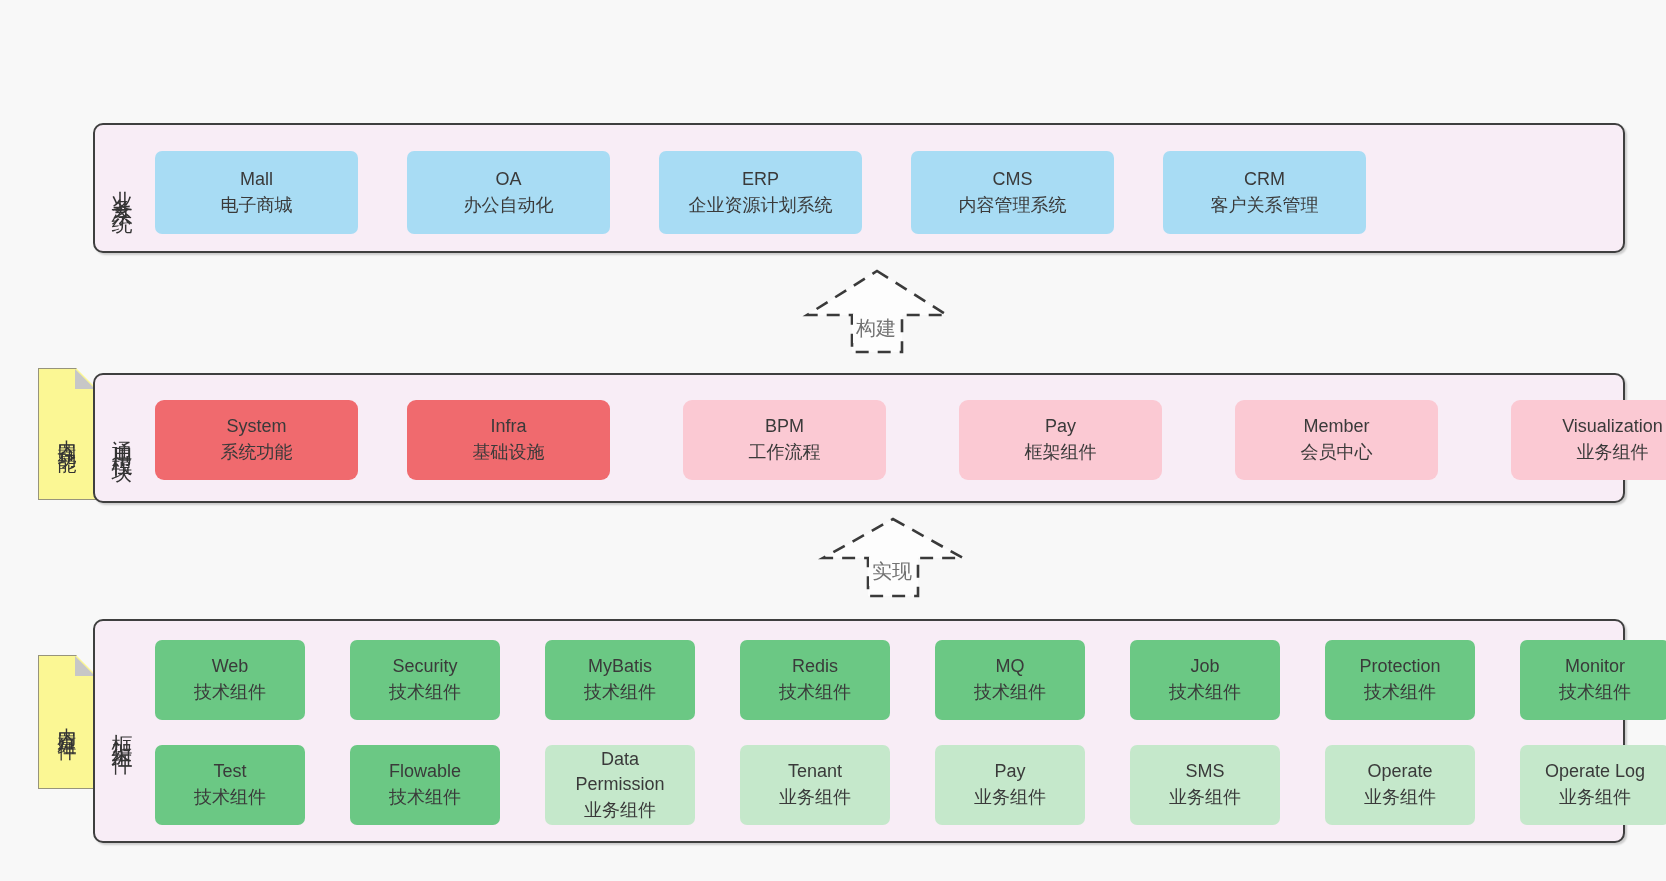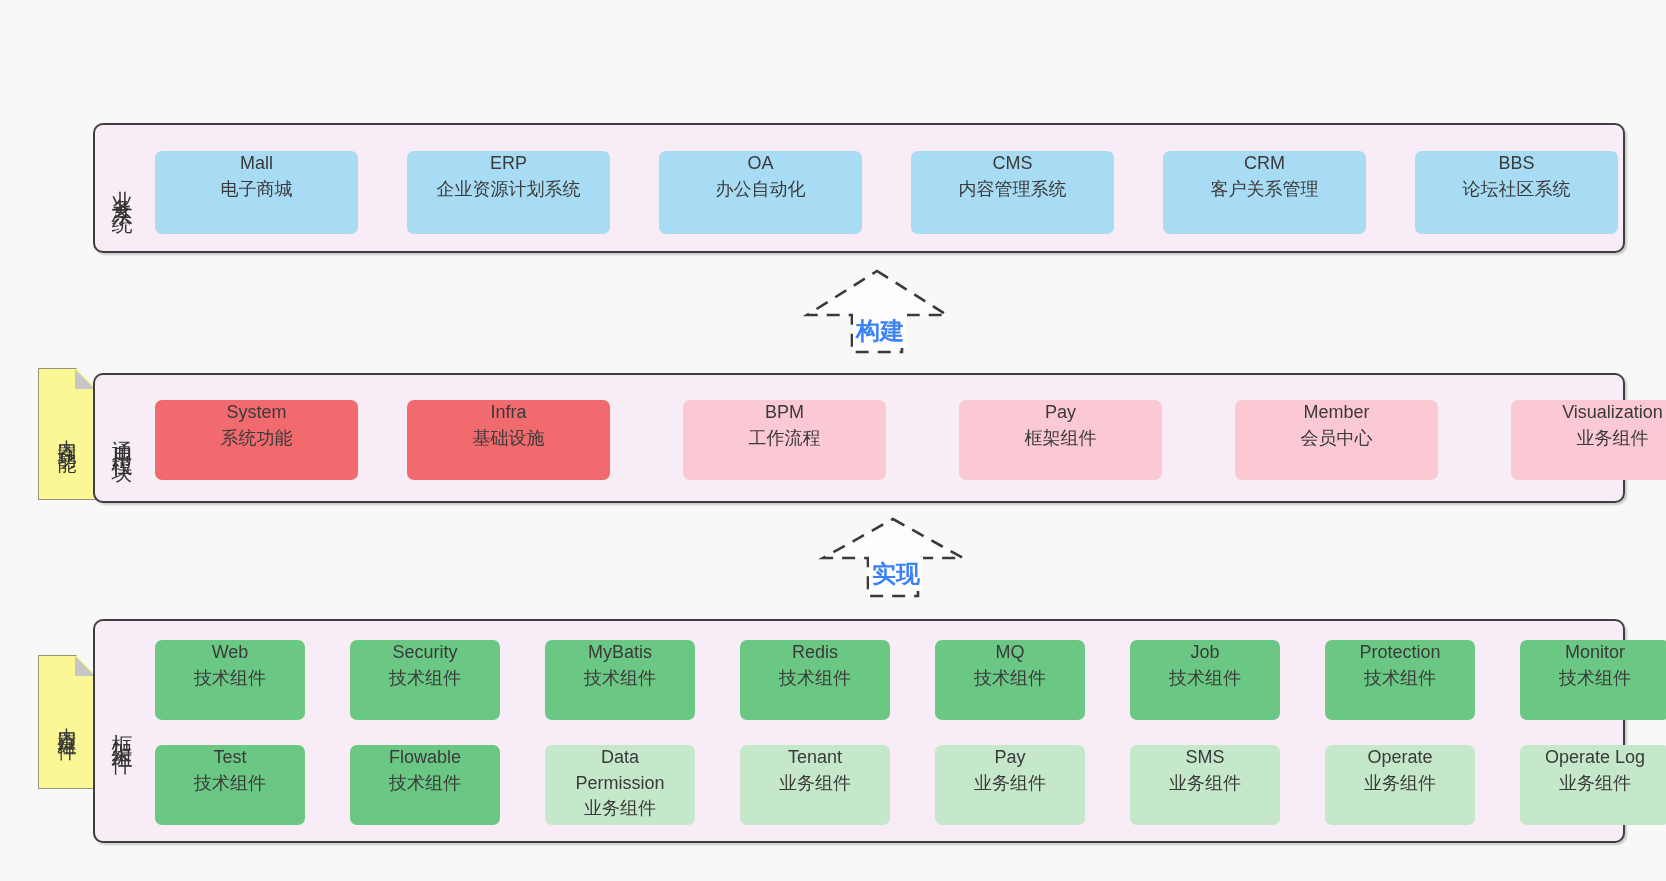--- a/index.html
+++ b/index.html
@@ -26,26 +26,26 @@
   }
   .row{position:absolute;left:60px;display:flex;gap:49px;}
   .band-business .row{top:26px;}
   .band-modules .row{top:25px;}
   .band-framework .row{gap:45px;}
   .band-framework .row.r1{top:19px;}
   .band-framework .row.r2{top:124px;}
   
   .box{
     border-radius:7px;display:flex;flex-direction:column;
-    align-items:center;justify-content:flex-start;text-align:center;
+    align-items:center;justify-content:center;text-align:center;
     font-size:18px;line-height:1.42;color:#3a3a3a;
     padding:0 12px;box-sizing:border-box;
   }
   .band-business .box{width:203px;height:83px;}
-  .band-modules .box{width:203px;height:80px;}
+  .band-modules .box{width:203px;height:80px;border-radius:9px;}
   .band-framework .box{width:150px;height:80px;padding:0 13px;}
   .blue{background:#a8dcf4;}
   .red{background:#f06a6e;}
   .pink{background:#fbc9d3;margin-left:24px;}
   .dgreen{background:#6bc884;}
   .lgreen{background:#c5e8cb;}
   
   .note{
     position:absolute;left:38px;width:56px;background:#fbf794;
     border:1px solid #97947c;z-index:1;
@@ -63,21 +63,21 @@
   .note-modules{top:368px;height:130px;}
   .note-framework{top:655px;height:132px;}
   
   .arrow-svg{position:absolute;z-index:3;overflow:visible;}
   .arrow-svg polygon{
     fill:#fdfdfd;stroke:#3a3a3a;stroke-width:2.6;
     stroke-dasharray:13 9;stroke-linejoin:miter;
   }
   .arrow-label{
     position:absolute;z-index:4;background:#fdfdfd;
-    font-size:24px;color:#3b82f6;padding:1px 3px;white-space:nowrap;font-weight:bold;
+    font-size:20px;color:#737373;padding:1px 3px;white-space:nowrap;
   }
 </style>
 </head>
 <body>
 
 <div class="stage">
 
   <div class="note note-modules">
     <div class="fold"></div>
     <div class="ntext">内置功能</div>
@@ -89,38 +89,34 @@
   </div>
 
   <div class="band band-business">
     <div class="vlabel">业务系统</div>
     <div class="row">
       <div class="box blue">
         <span>Mall</span>
         <span>电子商城</span>
       </div>
       <div class="box blue">
+        <span>OA</span>
+        <span>办公自动化</span>
+      </div>
+      <div class="box blue">
         <span>ERP</span>
         <span>企业资源计划系统</span>
       </div>
       <div class="box blue">
-        <span>OA</span>
-        <span>办公自动化</span>
-      </div>
-      <div class="box blue">
         <span>CMS</span>
         <span>内容管理系统</span>
       </div>
       <div class="box blue">
         <span>CRM</span>
         <span>客户关系管理</span>
-      </div>
-      <div class="box blue">
-        <span>BBS</span>
-        <span>论坛社区系统</span>
       </div>
     </div>
   </div>
 
   <svg class="arrow-svg" style="left:795px;top:260px;width:162px;height:100px" viewBox="795 260 162 100">
     <polygon points="877,271 947,315 902,315 902,352 852,352 852,315 807,315"></polygon>
   </svg>
   <div class="arrow-label" style="left:853px;top:314px">构建</div>
 
   <div class="band band-modules">

